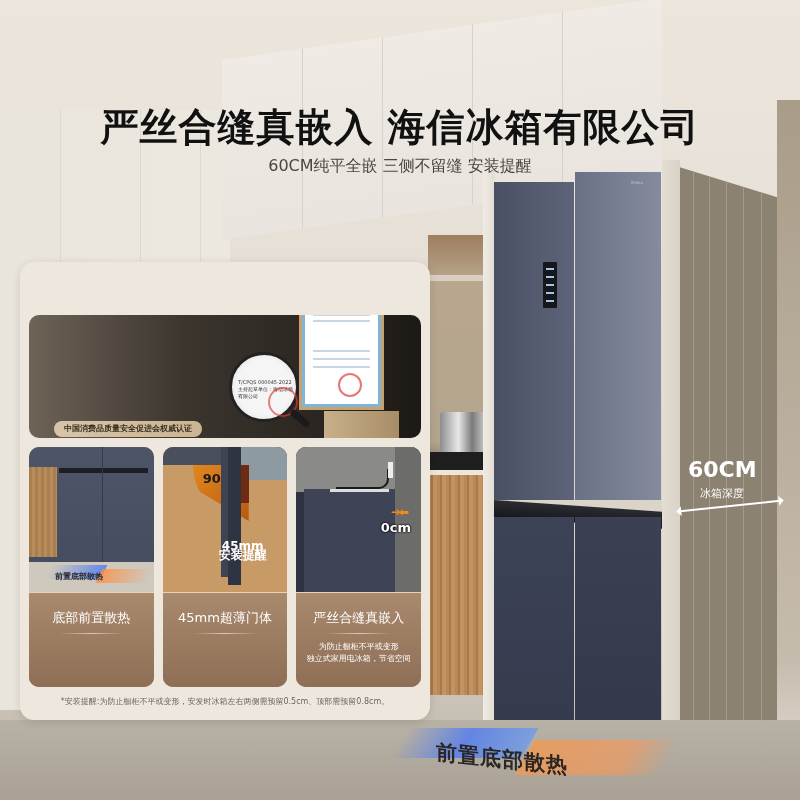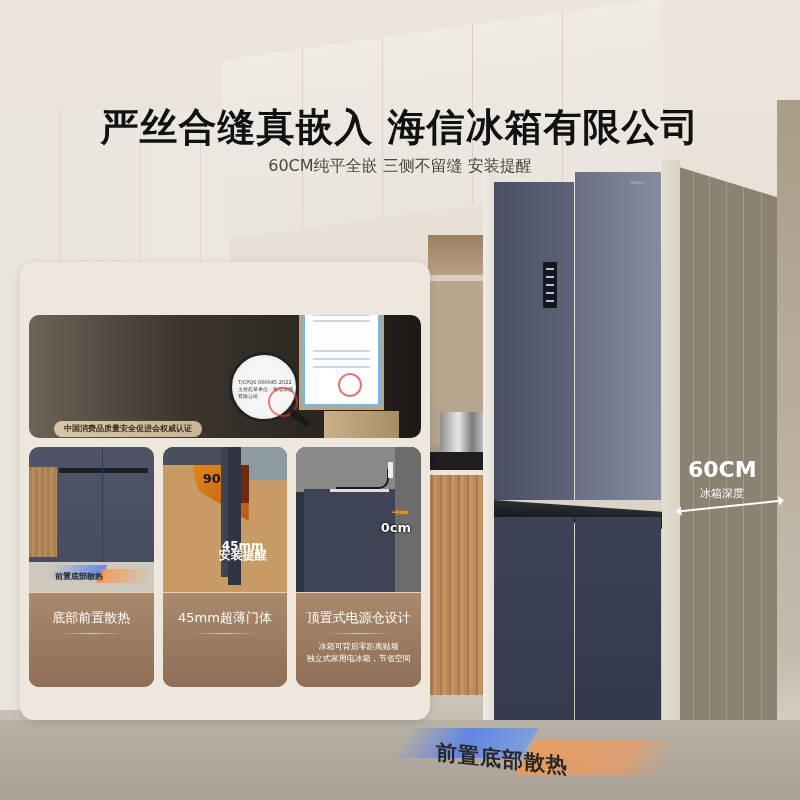--- a/index.html
+++ b/index.html
@@ -391,23 +391,24 @@
         <div class="wall"></div>
         <div class="wallr"></div>
         <div class="body"></div>
         <div class="ledge"></div>
         <div class="cable"></div>
         <div class="plug"></div>
         <div class="arrows">➔⬅</div>
         <div class="zero">0cm</div>
       </div>
       <div class="info">
-        <div class="ftitle">顶置式电源仓设计</div>
+        <div class="ftitle">严丝合缝真嵌入</div>
         <div class="rule"></div>
         <div class="fdesc">
-          <div>冰箱可背后零距离贴墙</div>
+          <div>为防止橱柜不平或变形</div>
           <div>独立式家用电冰箱，节省空间</div>
         </div>
       </div>
     </div>
   </div>
 
+  <div class="note">*安装提醒:为防止橱柜不平或变形，安发时冰箱左右两侧需预留0.5cm、顶部需预留0.8cm。</div>
 </div>
 
 </body></html>

